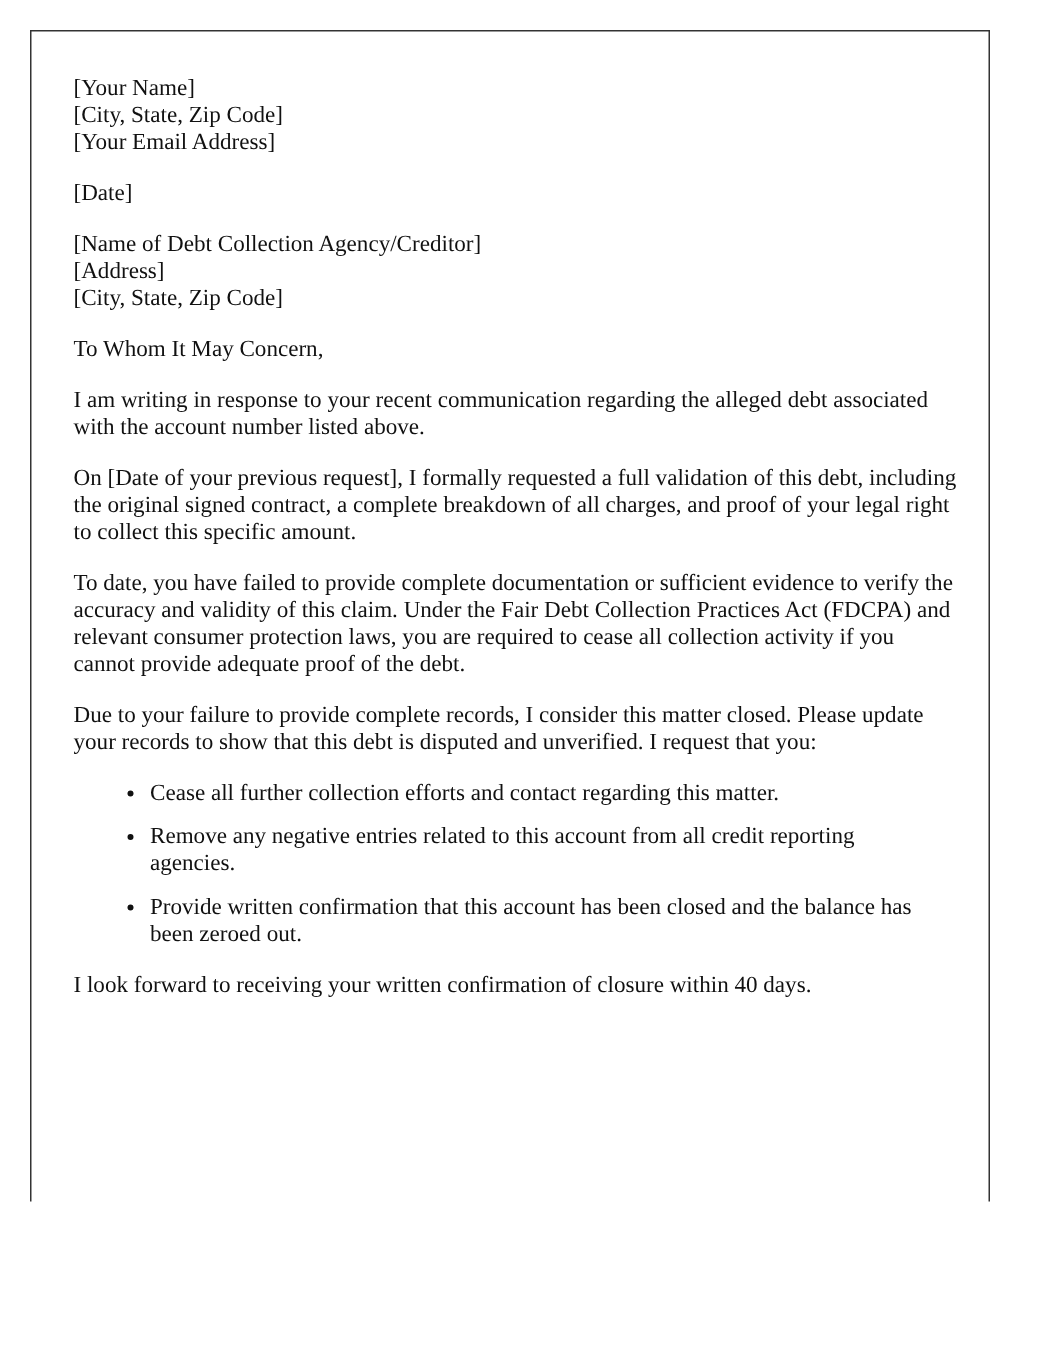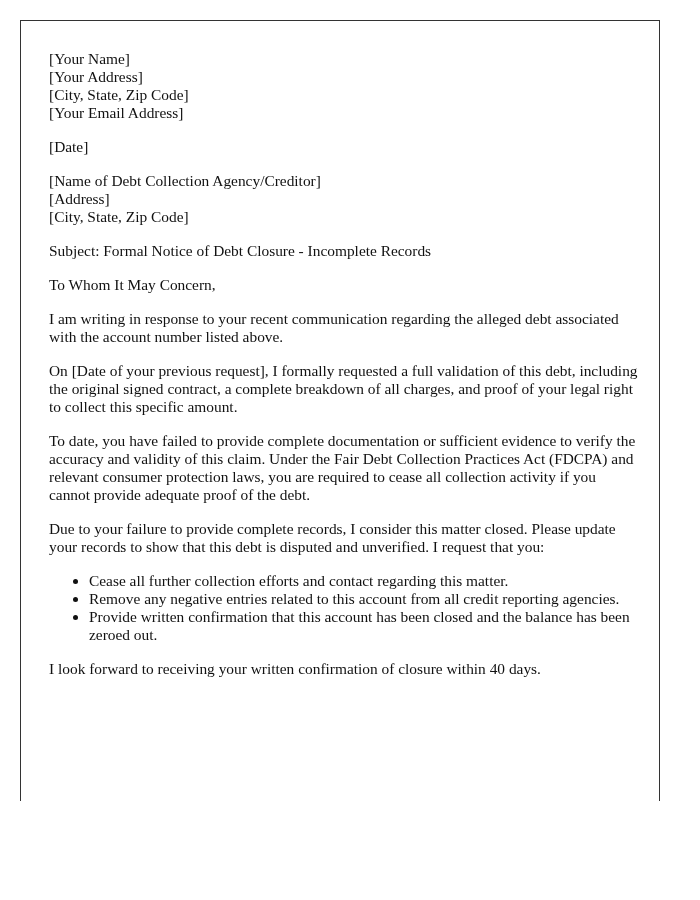--- a/index.html
+++ b/index.html
@@ -43,48 +43,46 @@
       white-space: nowrap;
     }
     p {
       margin: 0 0 16px 0;
     }
     ul {
       margin: 0 0 16px 0;
       padding-left: 40px;
     }
     li {
-      margin: 0;
+      margin: 11px;
     }
   </style>
 </head>
 <body>
 
 <div class="page">
   <div class="content">
 
     <div class="block">
       <span class="line">[Your Name]</span>
-      <span class="line">[Your Address]</span>
       <span class="line">[City, State, Zip Code]</span>
       <span class="line">[Your Email Address]</span>
     </div>
 
     <div class="block">
       <span class="line">[Date]</span>
     </div>
 
     <div class="block">
       <span class="line">[Name of Debt Collection Agency/Creditor]</span>
       <span class="line">[Address]</span>
       <span class="line">[City, State, Zip Code]</span>
     </div>
 
     <div class="block">
-      <span class="line">Subject: Formal Notice of Debt Closure - Incomplete Records</span>
     </div>
 
     <p>To Whom It May Concern,</p>
 
     <p>I am writing in response to your recent communication regarding the alleged debt associated with the account number listed above.</p>
     <p>On [Date of your previous request], I formally requested a full validation of this debt, including the original signed contract, a complete breakdown of all charges, and proof of your legal right to collect this specific amount.</p>
     <p>To date, you have failed to provide complete documentation or sufficient evidence to verify the accuracy and validity of this claim. Under the Fair Debt Collection Practices Act (FDCPA) and relevant consumer protection laws, you are required to cease all collection activity if you cannot provide adequate proof of the debt.</p>
     <p>Due to your failure to provide complete records, I consider this matter closed. Please update your records to show that this debt is disputed and unverified. I request that you:</p>
 
     <ul>

